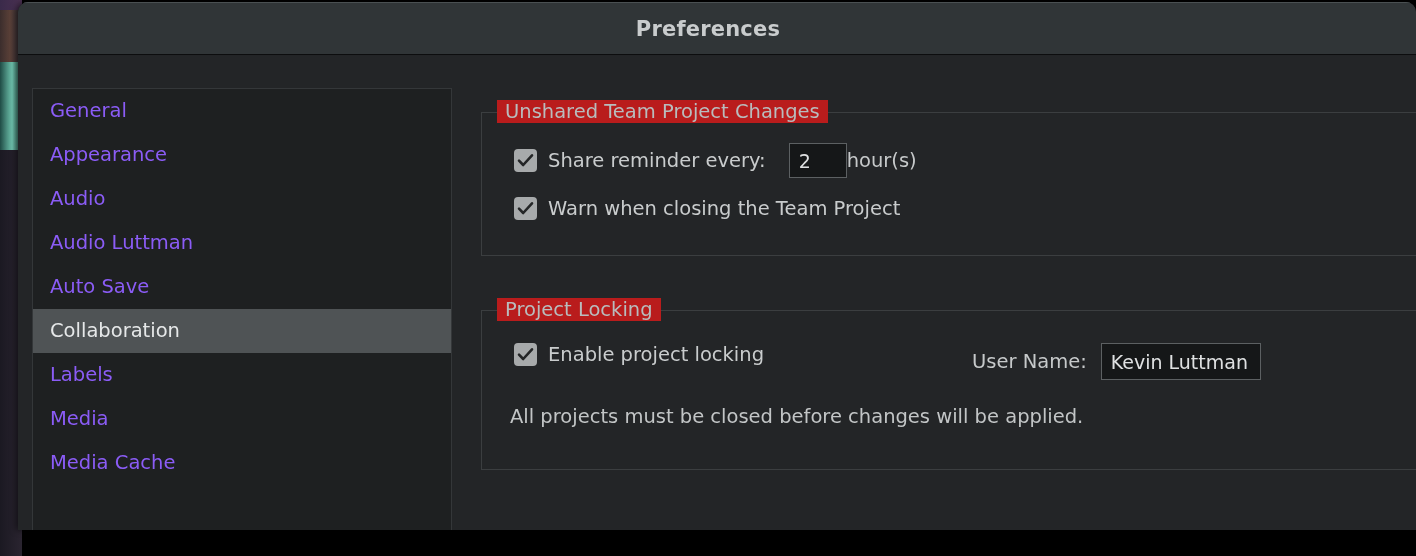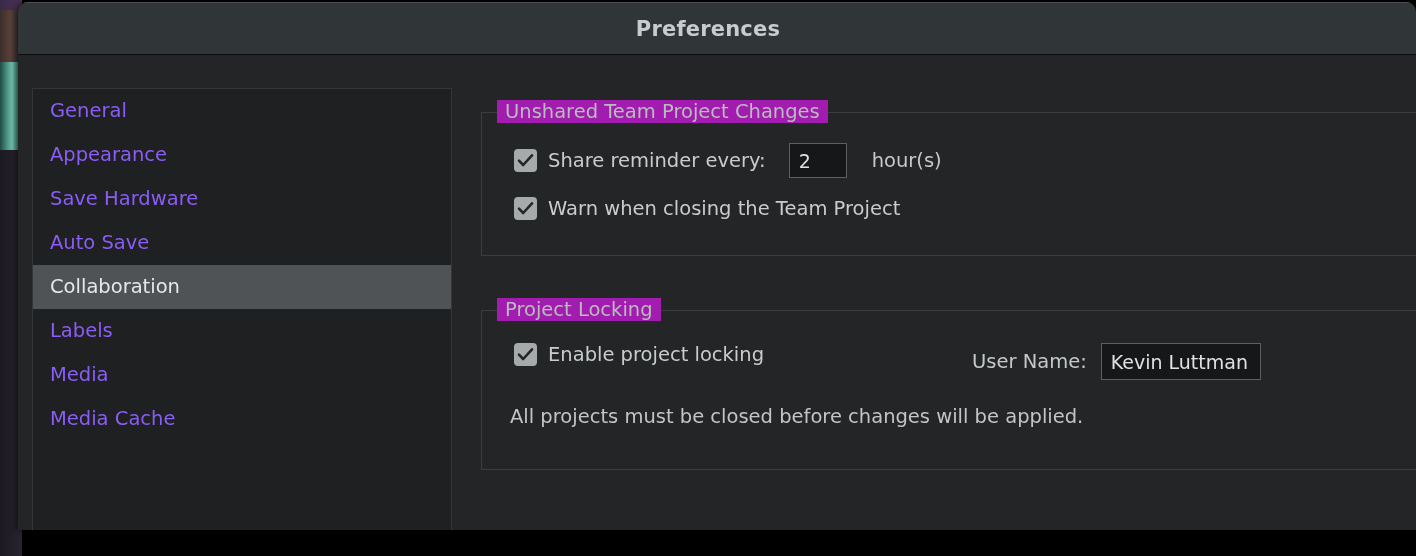--- a/index.html
+++ b/index.html
@@ -120,21 +120,21 @@
     right: -34px;
     border: 1px solid #3b3e40;
     box-sizing: border-box;
     background: transparent;
   }
   .groupbox .legend {
     position: absolute;
     top: -13px;
     left: 15px;
     padding: 0 8px;
-    background: #a21caf;
+    background: #b91c1c;
     color: #b9bcbd;
     font-size: 19.5px;
     white-space: nowrap;
   }
 
   #group-unshared { top: 24px;  height: 144px; }
   #group-locking  { top: 222px; height: 160px; }
 
   .row {
     position: absolute;
@@ -198,21 +198,22 @@
 
   <div id="titlebar">
     <div id="title-text">Preferences</div>
   </div>
 
   <div id="dialog-body">
 
     <div id="sidebar">
       <div class="side-item"><span>General</span></div>
       <div class="side-item"><span>Appearance</span></div>
-      <div class="side-item"><span>Save Hardware</span></div>
+      <div class="side-item"><span>Audio</span></div>
+      <div class="side-item"><span>Audio Luttman</span></div>
       <div class="side-item"><span>Auto Save</span></div>
       <div class="side-item selected"><span>Collaboration</span></div>
       <div class="side-item"><span>Labels</span></div>
       <div class="side-item"><span>Media</span></div>
       <div class="side-item"><span>Media Cache</span></div>
     </div>
 
     <div id="content">
 
       <div class="groupbox" id="group-unshared">
@@ -221,21 +222,21 @@
         <div class="row" style="left:32px; top:30px;">
           <div class="checkbox">
             <span>
               <svg width="19" height="19" viewBox="0 0 19 19">
                   <path d="M3 9.6 L7.2 14 L16 4.3" fill="none" stroke="#242627" stroke-width="2.6" stroke-linecap="round" stroke-linejoin="round"></path>
                 </svg>
             </span>
           </div>
           <span class="cb-label">Share reminder every:</span>
           <input class="field" id="hours-input" type="text" value="2" style="">
-          <span class="plain-label" style="margin-left:25px;">hour(s)</span>
+          <span class="plain-label" style="">hour(s)</span>
         </div>
 
         <div class="row" style="left:32px; top:84px;">
           <div class="checkbox">
             <span>
               <svg width="19" height="19" viewBox="0 0 19 19">
                   <path d="M3 9.6 L7.2 14 L16 4.3" fill="none" stroke="#242627" stroke-width="2.6" stroke-linecap="round" stroke-linejoin="round"></path>
                 </svg>
             </span>
           </div>

